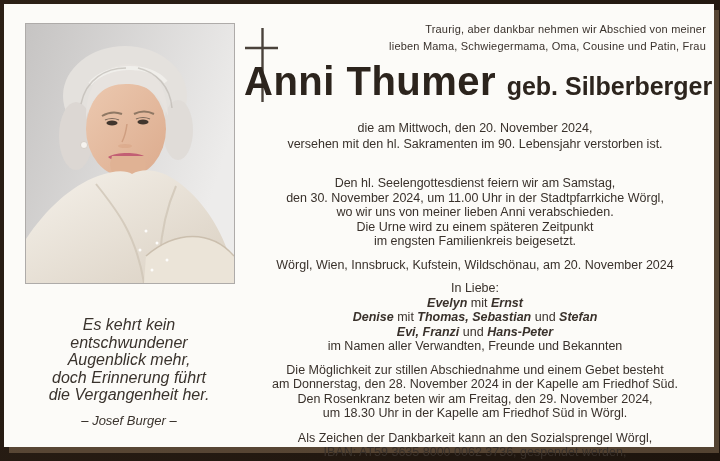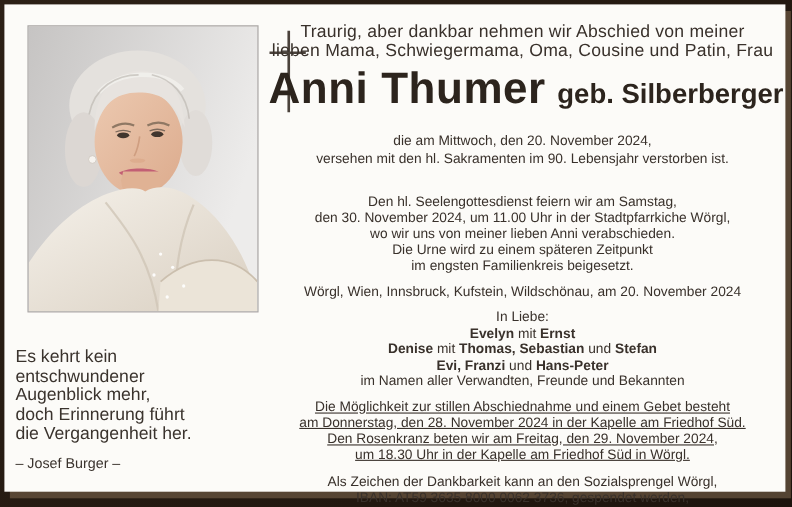--- a/index.html
+++ b/index.html
@@ -21,36 +21,36 @@
   }
   .photo svg{display:block;}
   
   .cross{position:absolute;left:236px;top:18px;}
   
   .right{
     position:absolute;left:240px;top:12px;width:462px;
     text-align:center;color:#39312b;
   }
   .right div{white-space:nowrap;}
-  .intro{padding-top:5px;font-size:16px;line-height:17px;letter-spacing:.2px;}
+  .intro{padding-top:5px;font-size:11px;line-height:17px;letter-spacing:.2px;text-align:right;}
   .nameline{margin:7px 0 3px;line-height:38px;color:#2c241d;white-space:nowrap;}
   .name{font-size:40px;font-weight:bold;letter-spacing:.5px;}
   .maiden{font-size:25px;font-weight:bold;margin-left:6px;}
   .para{font-size:12.5px;line-height:14.5px;}
   .p-death{margin-top:12px;line-height:15.5px;}
   .p-service{margin-top:24px;}
   .p-cities{margin-top:9px;}
   .p-family{margin-top:9px;}
-  .p-farewell{margin-top:9px;text-decoration:underline;}
+  .p-farewell{margin-top:9px;}
   .p-donation{margin-top:10px;}
-  .b{font-weight:bold;}
+  .b{font-weight:bold;font-style:italic;}
   
   .quote{
     position:absolute;left:10px;top:312px;width:230px;
-    color:#3a332d;
+    text-align:center;color:#3a332d;font-style:italic;
   }
   .quote-lines{font-size:16px;line-height:17.5px;}
   .quote-attr{margin-top:9px;font-size:13px;}
 </style>
 </head>
 <body>
 
 <div class="frame">
   <div class="paper">
 

